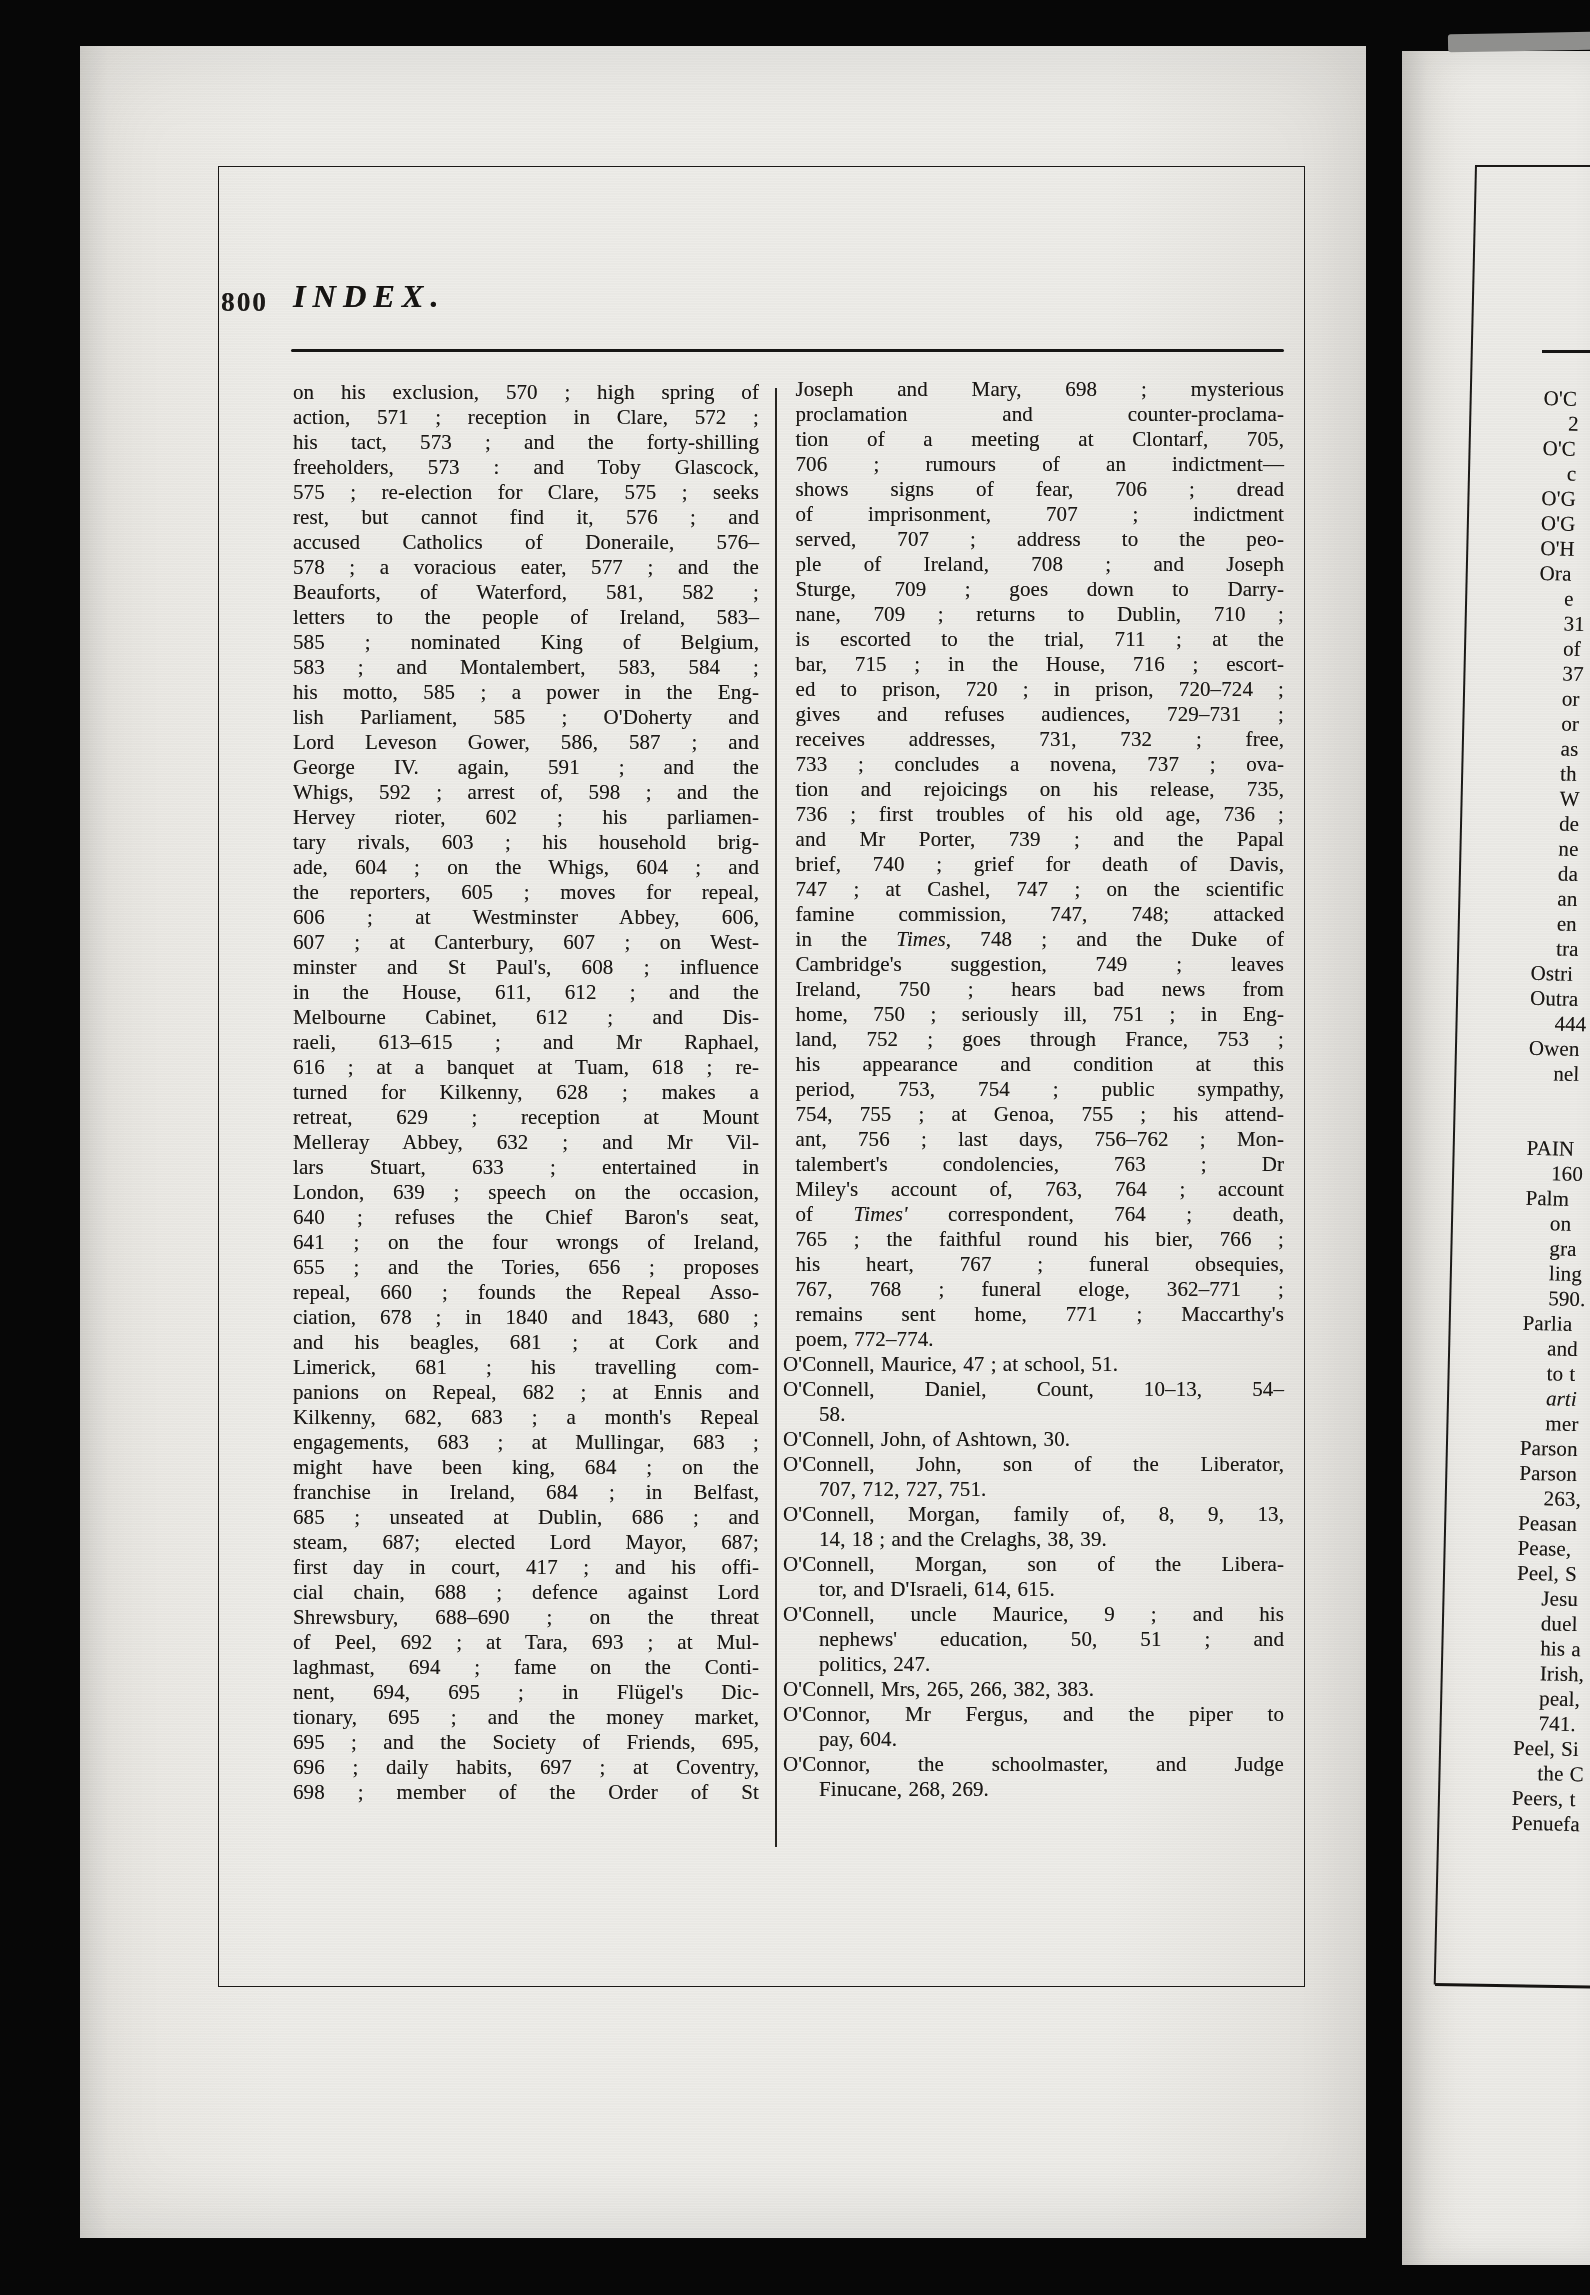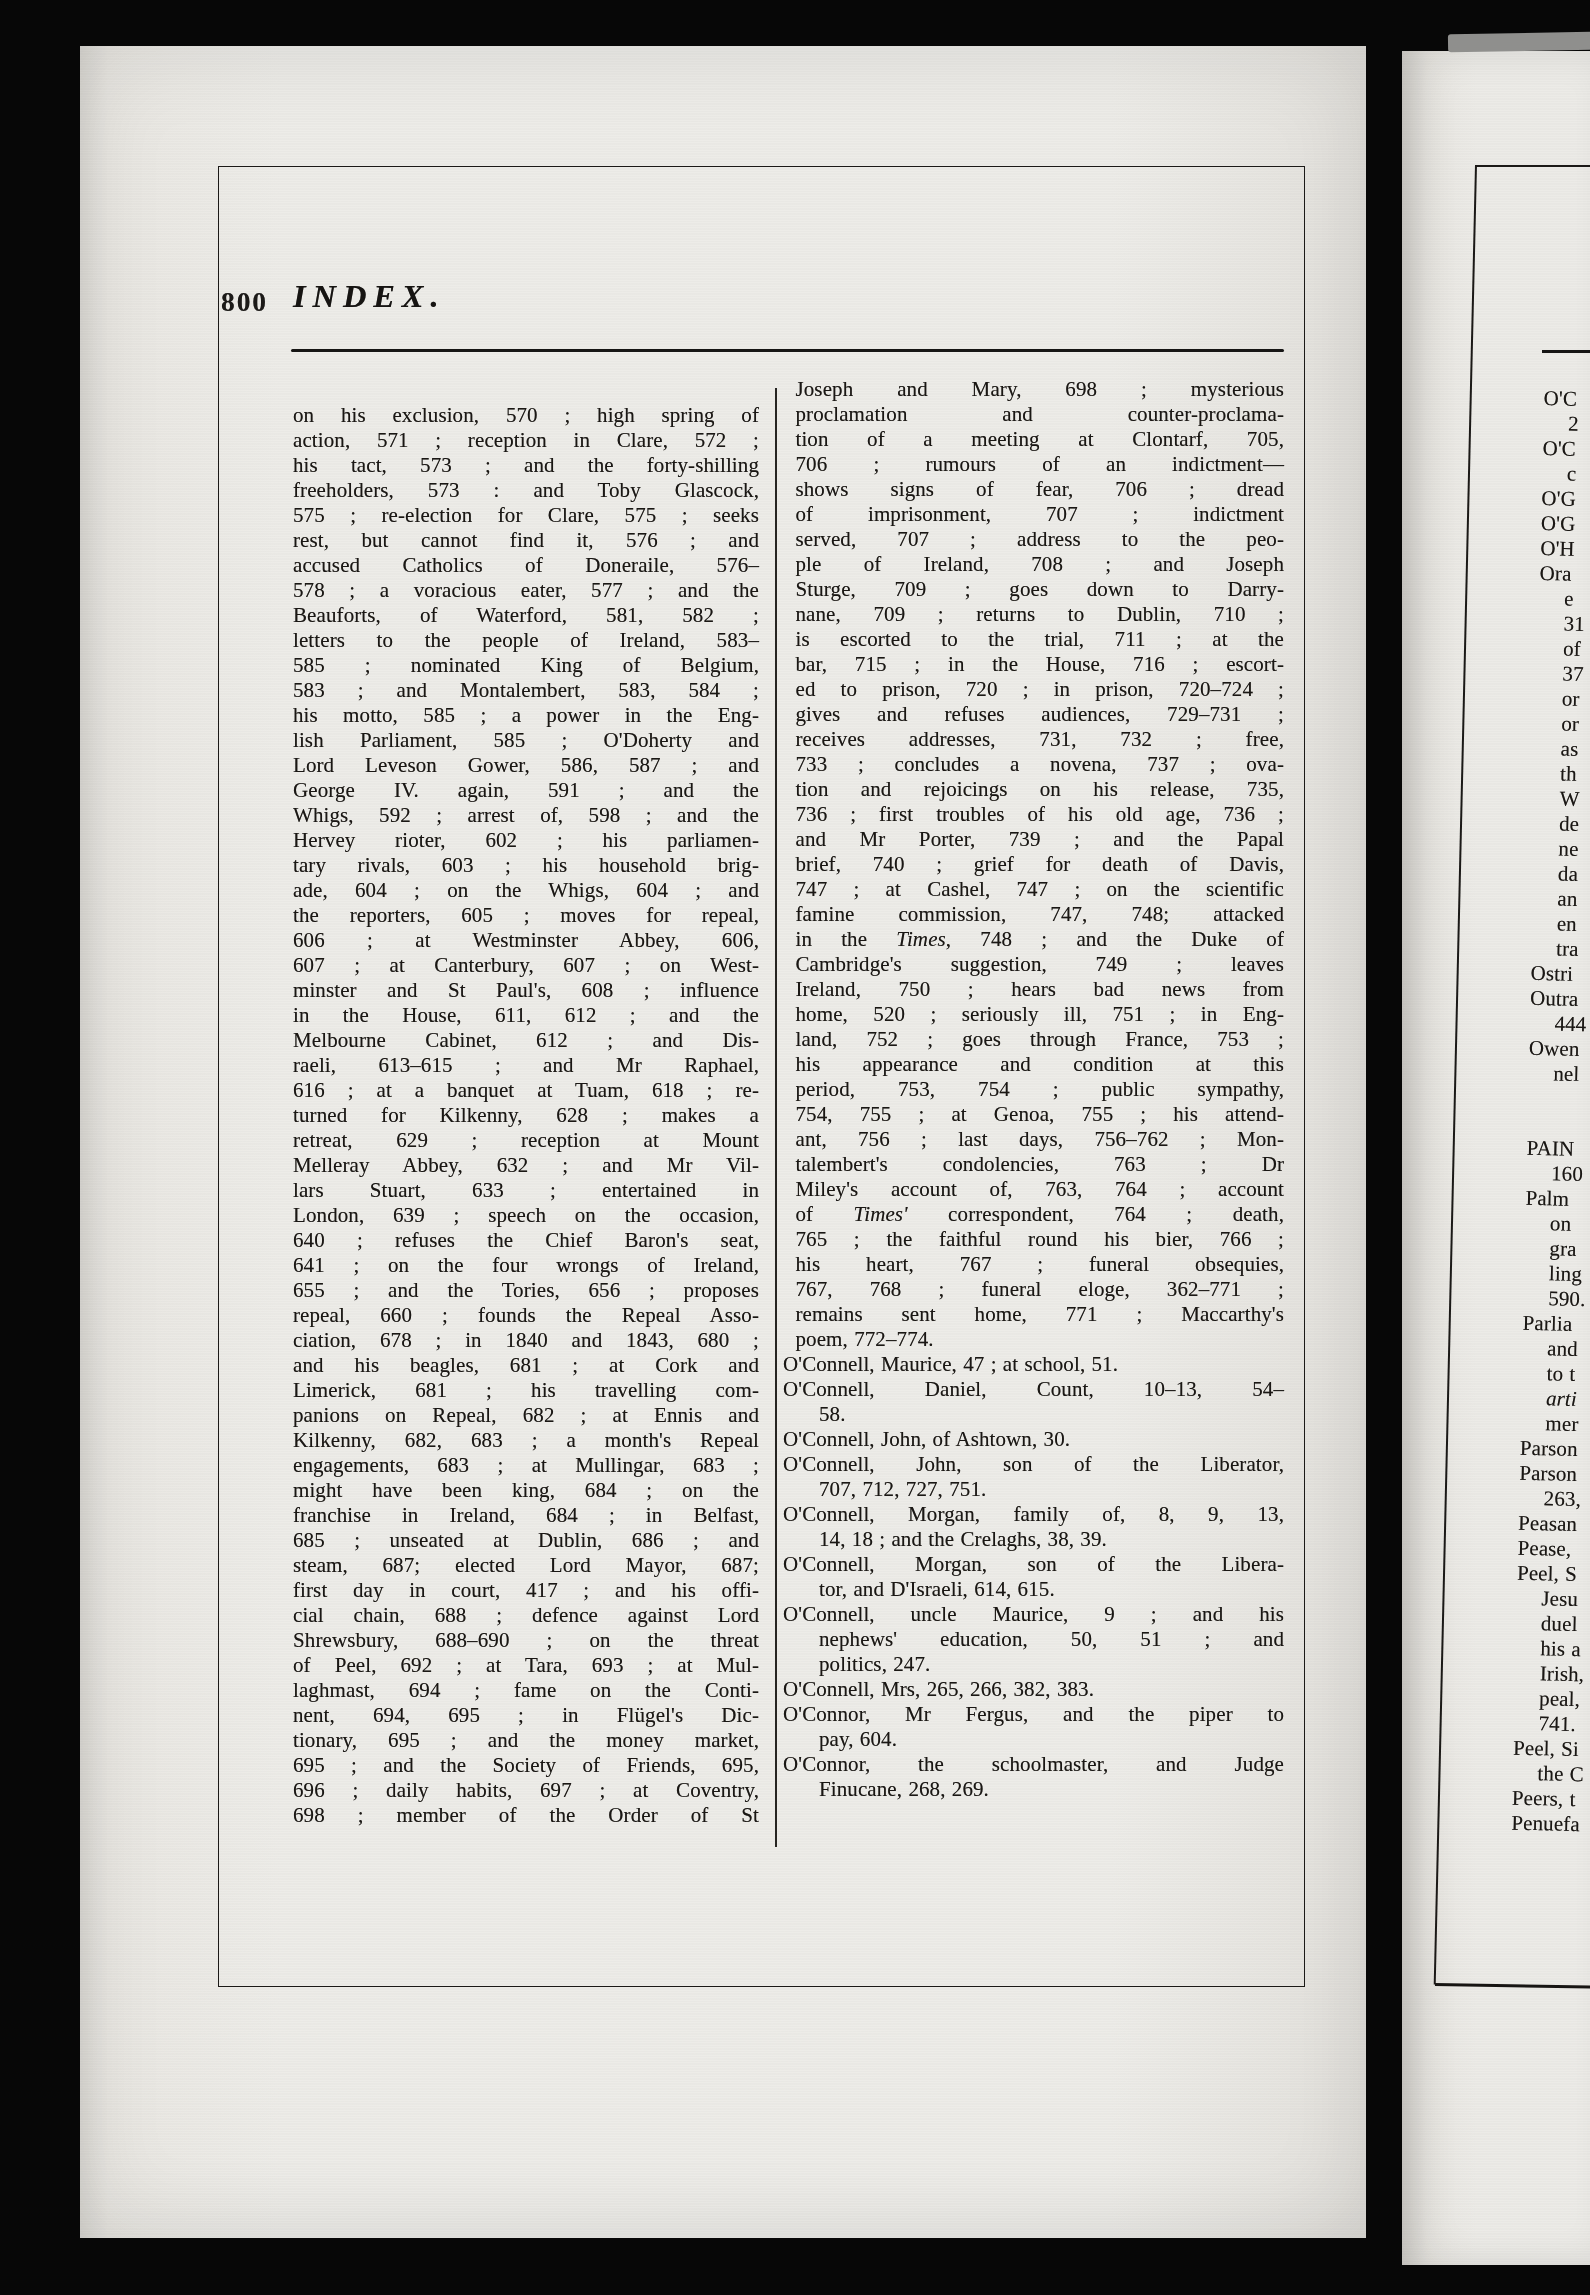--- a/index.html
+++ b/index.html
@@ -31,21 +31,21 @@
     left:293px;top:278px;width:990px;text-align:left;
     font-size:32.5px;font-weight:bold;font-style:italic;color:#161412;
     letter-spacing:6.9px;text-shadow:0 0 0.6px rgba(0,0,0,.5);
   }
   #header-rule{
     left:291px;top:349px;width:993px;height:3.1px;background:#161514;border-radius:1.9px;
   }
   #col-divider{
     left:775px;top:388px;width:1.9px;height:1459px;background:#272522;
   }
-  #col-left{left:293px;top:403px;width:466px;}
+  #col-left{left:293px;top:380px;width:466px;}
   #col-right{left:783px;top:377px;width:501px;}
   
   .line{
     font-size:21px;line-height:25px;height:25px;
     color:#1a1714;letter-spacing:0.1px;word-spacing:0.9px;
     text-align:justify;text-align-last:justify;
     text-shadow:0 0 0.6px rgba(10,8,5,.45);
     white-space:normal;overflow:visible;
   }
   .line.nj{text-align-last:left;}
@@ -173,21 +173,21 @@
     <div class="line ind1">733 ; concludes a novena, 737 ; ova-</div>
     <div class="line ind1">tion and rejoicings on his release, 735,</div>
     <div class="line ind1">736 ; first troubles of his old age, 736 ;</div>
     <div class="line ind1">and Mr Porter, 739 ; and the Papal</div>
     <div class="line ind1">brief, 740 ; grief for death of Davis,</div>
     <div class="line ind1">747 ; at Cashel, 747 ; on the scientific</div>
     <div class="line ind1">famine commission, 747, 748; attacked</div>
     <div class="line ind1">in the <i>Times</i>, 748 ; and the Duke of</div>
     <div class="line ind1">Cambridge's suggestion, 749 ; leaves</div>
     <div class="line ind1">Ireland, 750 ; hears bad news from</div>
-    <div class="line ind1">home, 520 ; seriously ill, 751 ; in Eng-</div>
+    <div class="line ind1">home, 750 ; seriously ill, 751 ; in Eng-</div>
     <div class="line ind1">land, 752 ; goes through France, 753 ;</div>
     <div class="line ind1">his appearance and condition at this</div>
     <div class="line ind1">period, 753, 754 ; public sympathy,</div>
     <div class="line ind1">754, 755 ; at Genoa, 755 ; his attend-</div>
     <div class="line ind1">ant, 756 ; last days, 756–762 ; Mon-</div>
     <div class="line ind1">talembert's condolencies, 763 ; Dr</div>
     <div class="line ind1">Miley's account of, 763, 764 ; account</div>
     <div class="line ind1">of <i>Times'</i> correspondent, 764 ; death,</div>
     <div class="line ind1">765 ; the faithful round his bier, 766 ;</div>
     <div class="line ind1">his heart, 767 ; funeral obsequies,</div>

